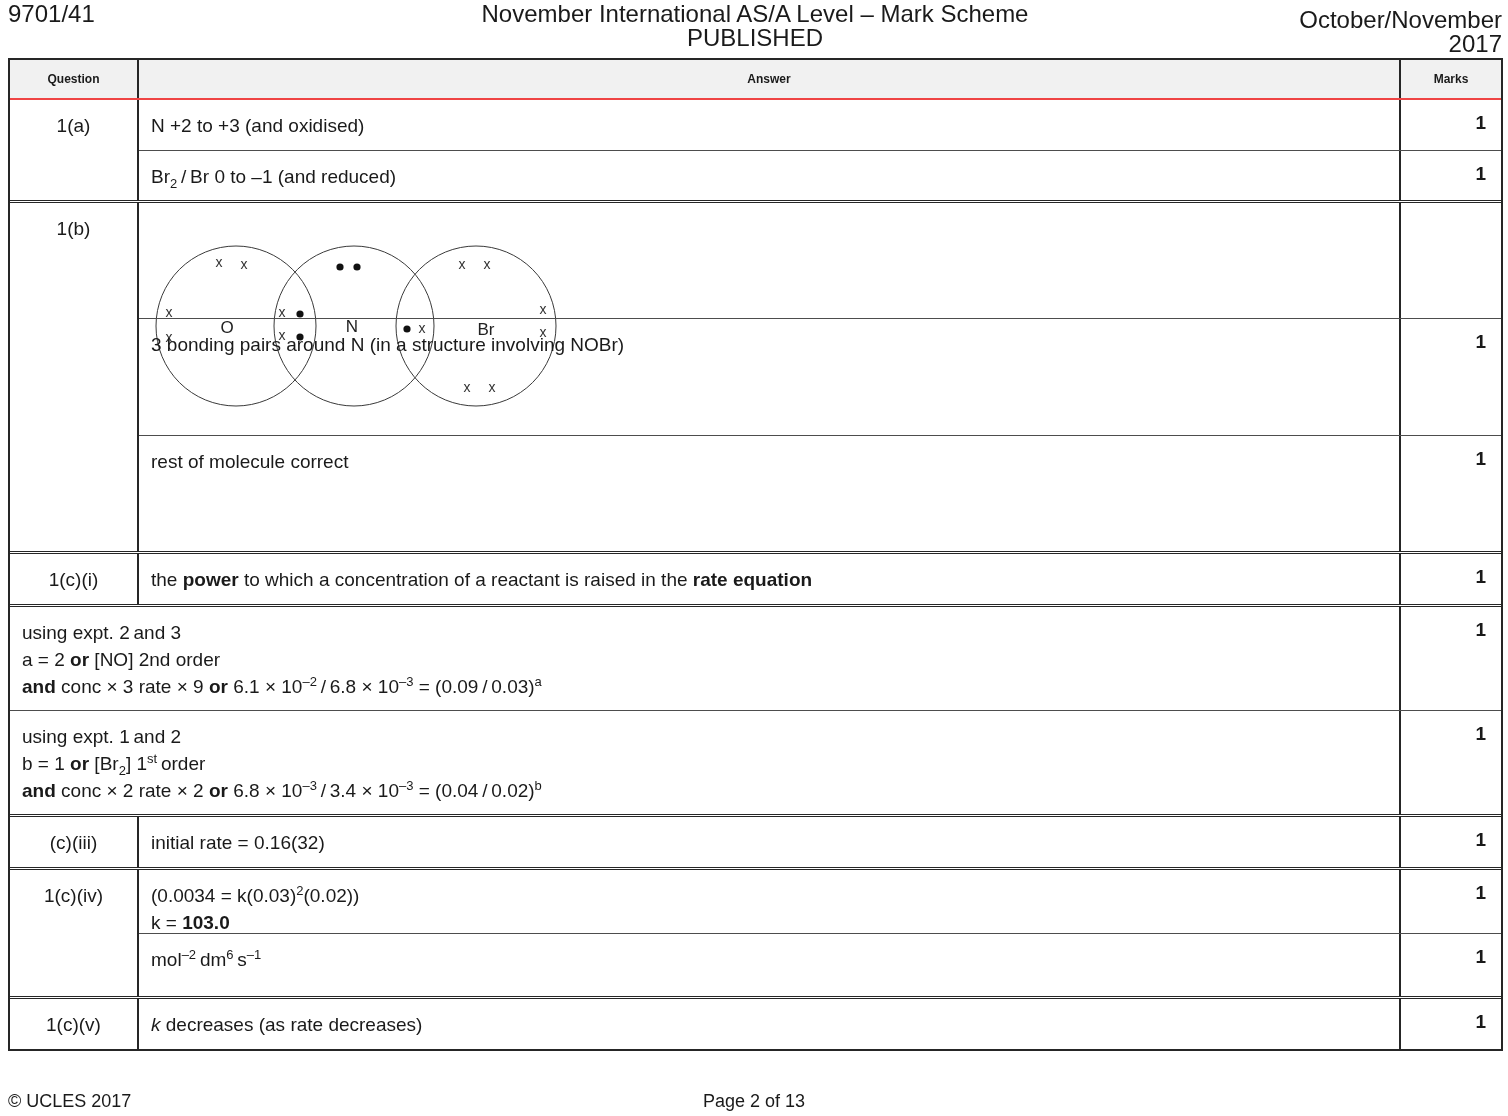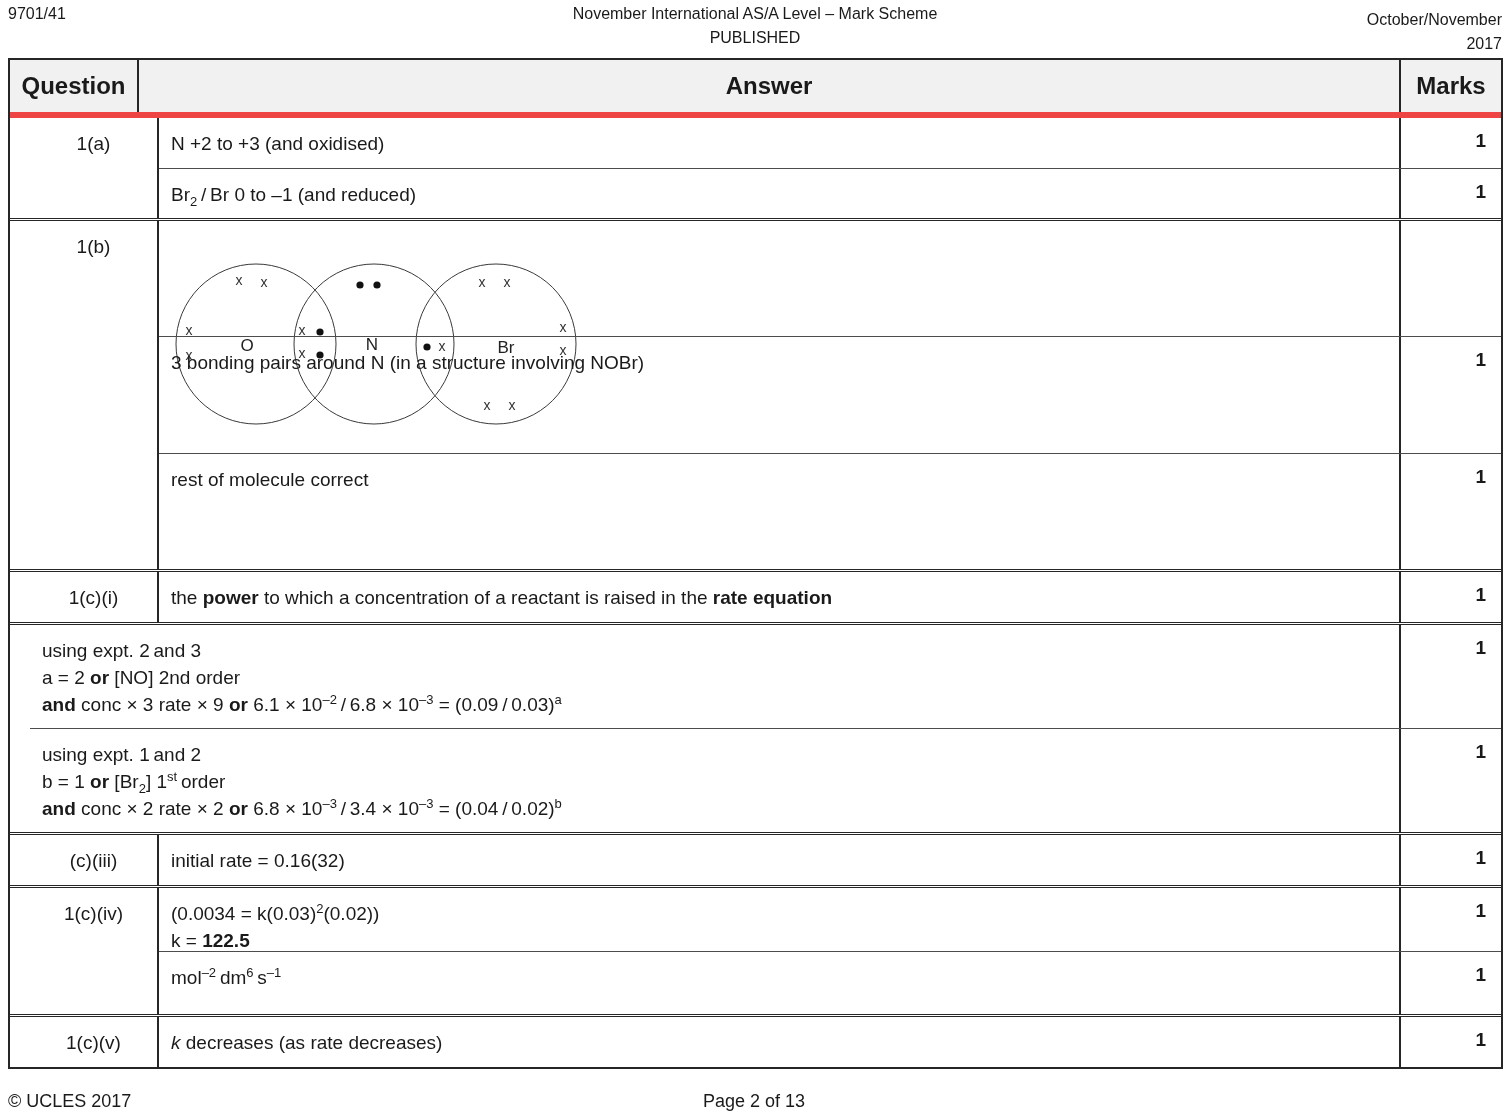--- a/index.html
+++ b/index.html
@@ -10,45 +10,45 @@
     color: #1a1a1a;
     position: relative;
     overflow: hidden;
   }
   .page { position: absolute; inset: 0; }
 
   
   .doc-header {
     position: absolute; top: 2px; left: 8px; right: 6px;
     display: flex; align-items: flex-start;
-    font-size: 16px; line-height: 24px;
+    font-size: 24px; line-height: 24px;
   }
   .h-left  { width: 280px; text-align: left; }
   .h-center{ flex: 1; text-align: center; }
   .h-right { width: 280px; text-align: right; margin-top: 6px; }
   .published { font-weight: normal; }
 
   
   .mark-table {
     position: absolute; top: 58px; left: 8px; width: 1495px;
     border: 2px solid #262626;
     background: #fff;
   }
   .thead {
     display: flex;
     background: #f1f1f1;
-    border-bottom: 6px solid #ef4444;
-    font-weight: bold; font-size: 24px;
+    border-bottom: 2px solid #ef4444;
+    font-weight: bold; font-size: 12px;
   }
   .th { padding: 12px 4px; text-align: center; }
   .th-q { width: 129px; border-right: 2px solid #262626; }
   .th-a { flex: 1;      border-right: 2px solid #262626; }
   .th-m { width: 100px; }
 
-  .group { display: flex; border-top: 3px double #262626; padding-left: 20px; }
+  .group { display: flex; border-top: 3px double #262626; }
   .group:first-child { border-top: none; }
   .qcell {
     width: 129px; border-right: 2px solid #262626;
     text-align: center; padding-top: 15px; font-size: 19px;
     flex-shrink: 0;
   }
   .rows { flex: 1; display: flex; flex-direction: column; }
   .row  { display: flex; border-top: 1px solid #4d4d4d; flex: 1; min-height: 50px; }
   .row:first-child { border-top: none; }
   .acell {
@@ -180,21 +180,21 @@
             <div class="row">
               <div class="acell">initial rate = 0.16(32)</div>
               <div class="mcell">1</div>
             </div>
           </div>
         </div>
         <div class="group">
           <div class="qcell">1(c)(iv)</div>
           <div class="rows">
             <div class="row">
-              <div class="acell">(0.0034 = k(0.03)<sup>2</sup>(0.02))<br>k = <b>122.5</b></div>
+              <div class="acell">(0.0034 = k(0.03)<sup>2</sup>(0.02))<br>k = <b>103.0</b></div>
               <div class="mcell">1</div>
             </div>
             <div class="row">
               <div class="acell">mol<sup>–2</sup> dm<sup>6</sup> s<sup>–1</sup></div>
               <div class="mcell">1</div>
             </div>
           </div>
         </div>
         <div class="group">
           <div class="qcell">1(c)(v)</div>

